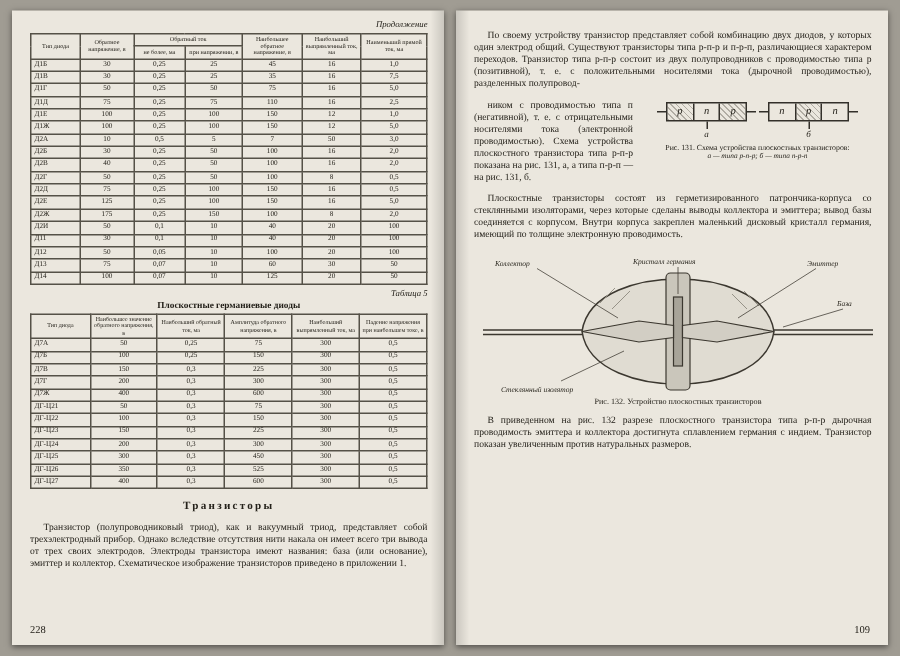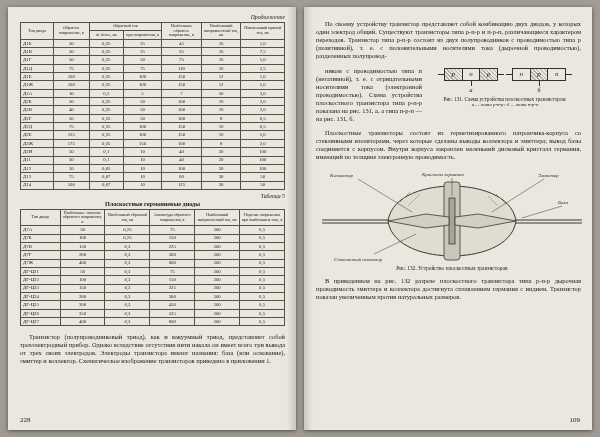--- a/index.html
+++ b/index.html
@@ -371,20 +371,21 @@
             <td>ДГ-Ц27</td>
             <td>400</td>
             <td>0,3</td>
             <td>600</td>
             <td>300</td>
             <td>0,5</td>
           </tr>
         </tbody>
     </table>
 
+    <div class="section-heading">Транзисторы</div>
     <p class="body-text">Транзистор (полупроводниковый триод), как и вакуумный триод, представляет собой трехэлектродный прибор. Однако вследствие отсутствия нити накала он имеет всего три вывода от трех своих электродов. Электроды транзистора имеют названия: база (или основание), эмиттер и коллектор. Схематическое изображение транзисторов приведено в приложении 1.</p>
 
     <div class="page-num l">228</div>
   </div>
 </div>
 
 <div class="page right">
   <div class="page-inner">
 
     <p class="body-text">По своему устройству транзистор представляет собой комбинацию двух диодов, у которых один электрод общий. Существуют транзисторы типа р-п-р и п-р-п, различающиеся характером переходов. Транзистор типа р-п-р состоит из двух полупроводников с проводимостью типа р (позитивной), т. е. с положительными носителями тока (дырочной проводимостью), разделенных полупровод-</p>

